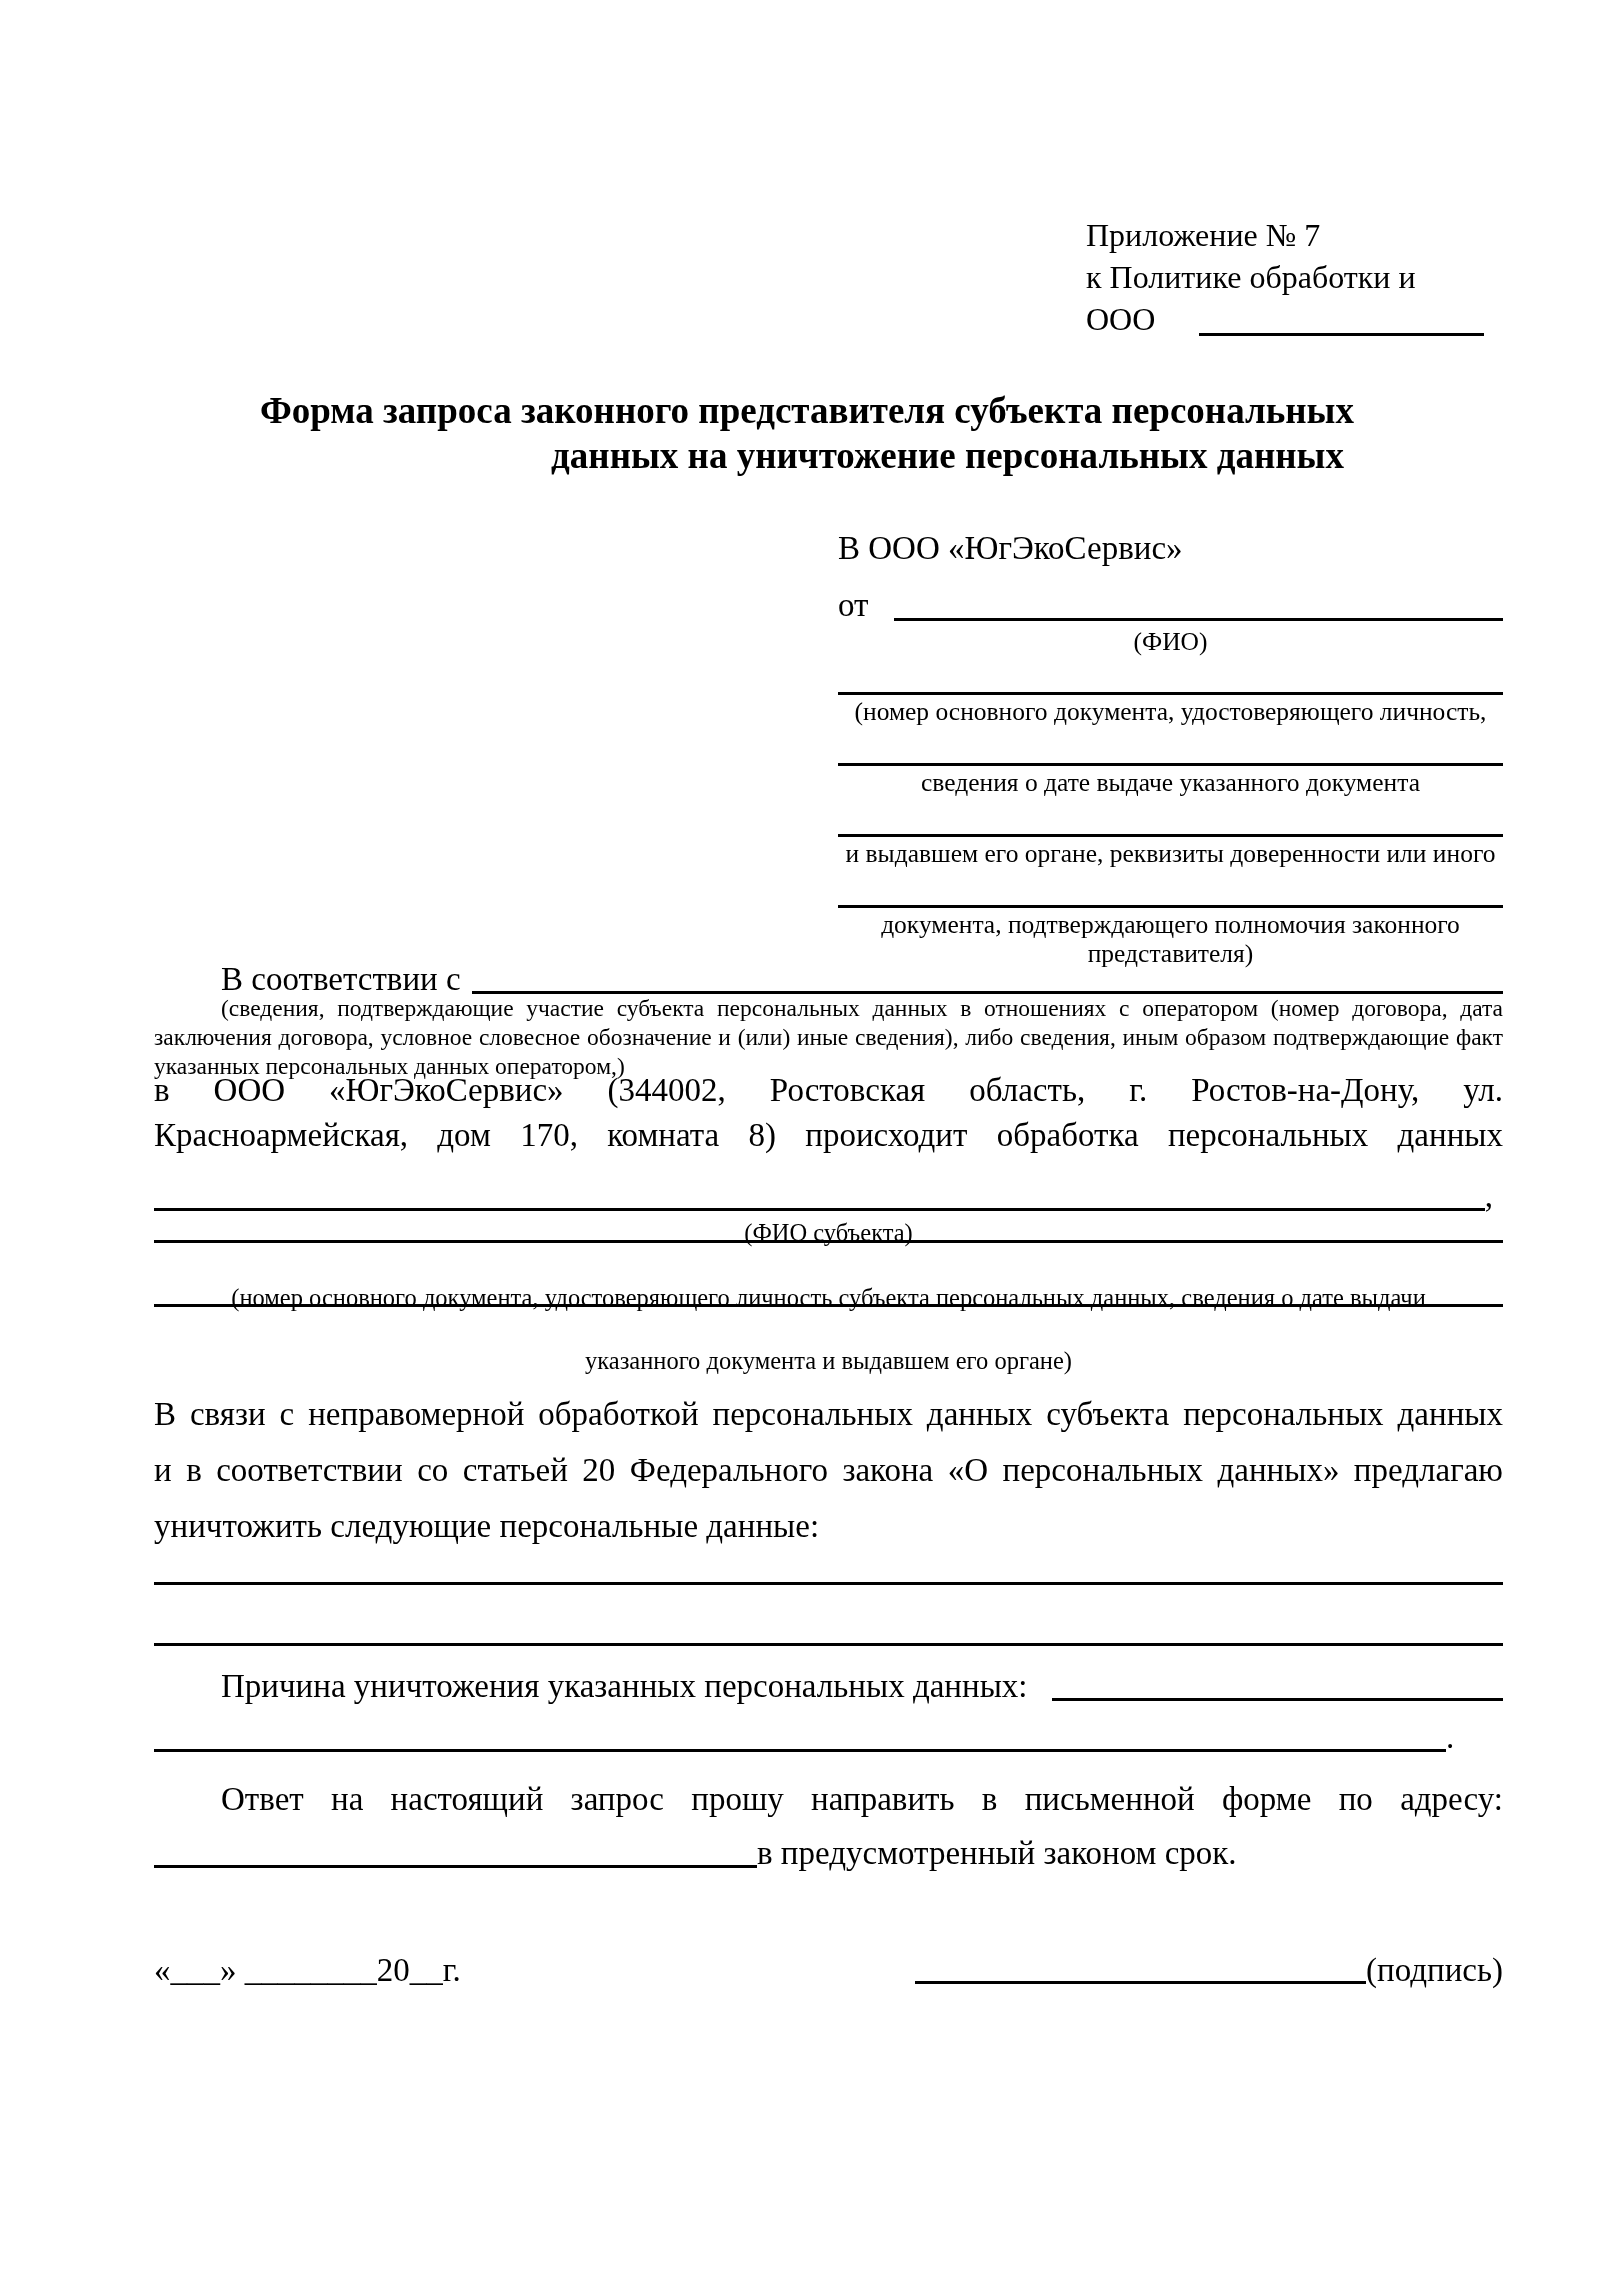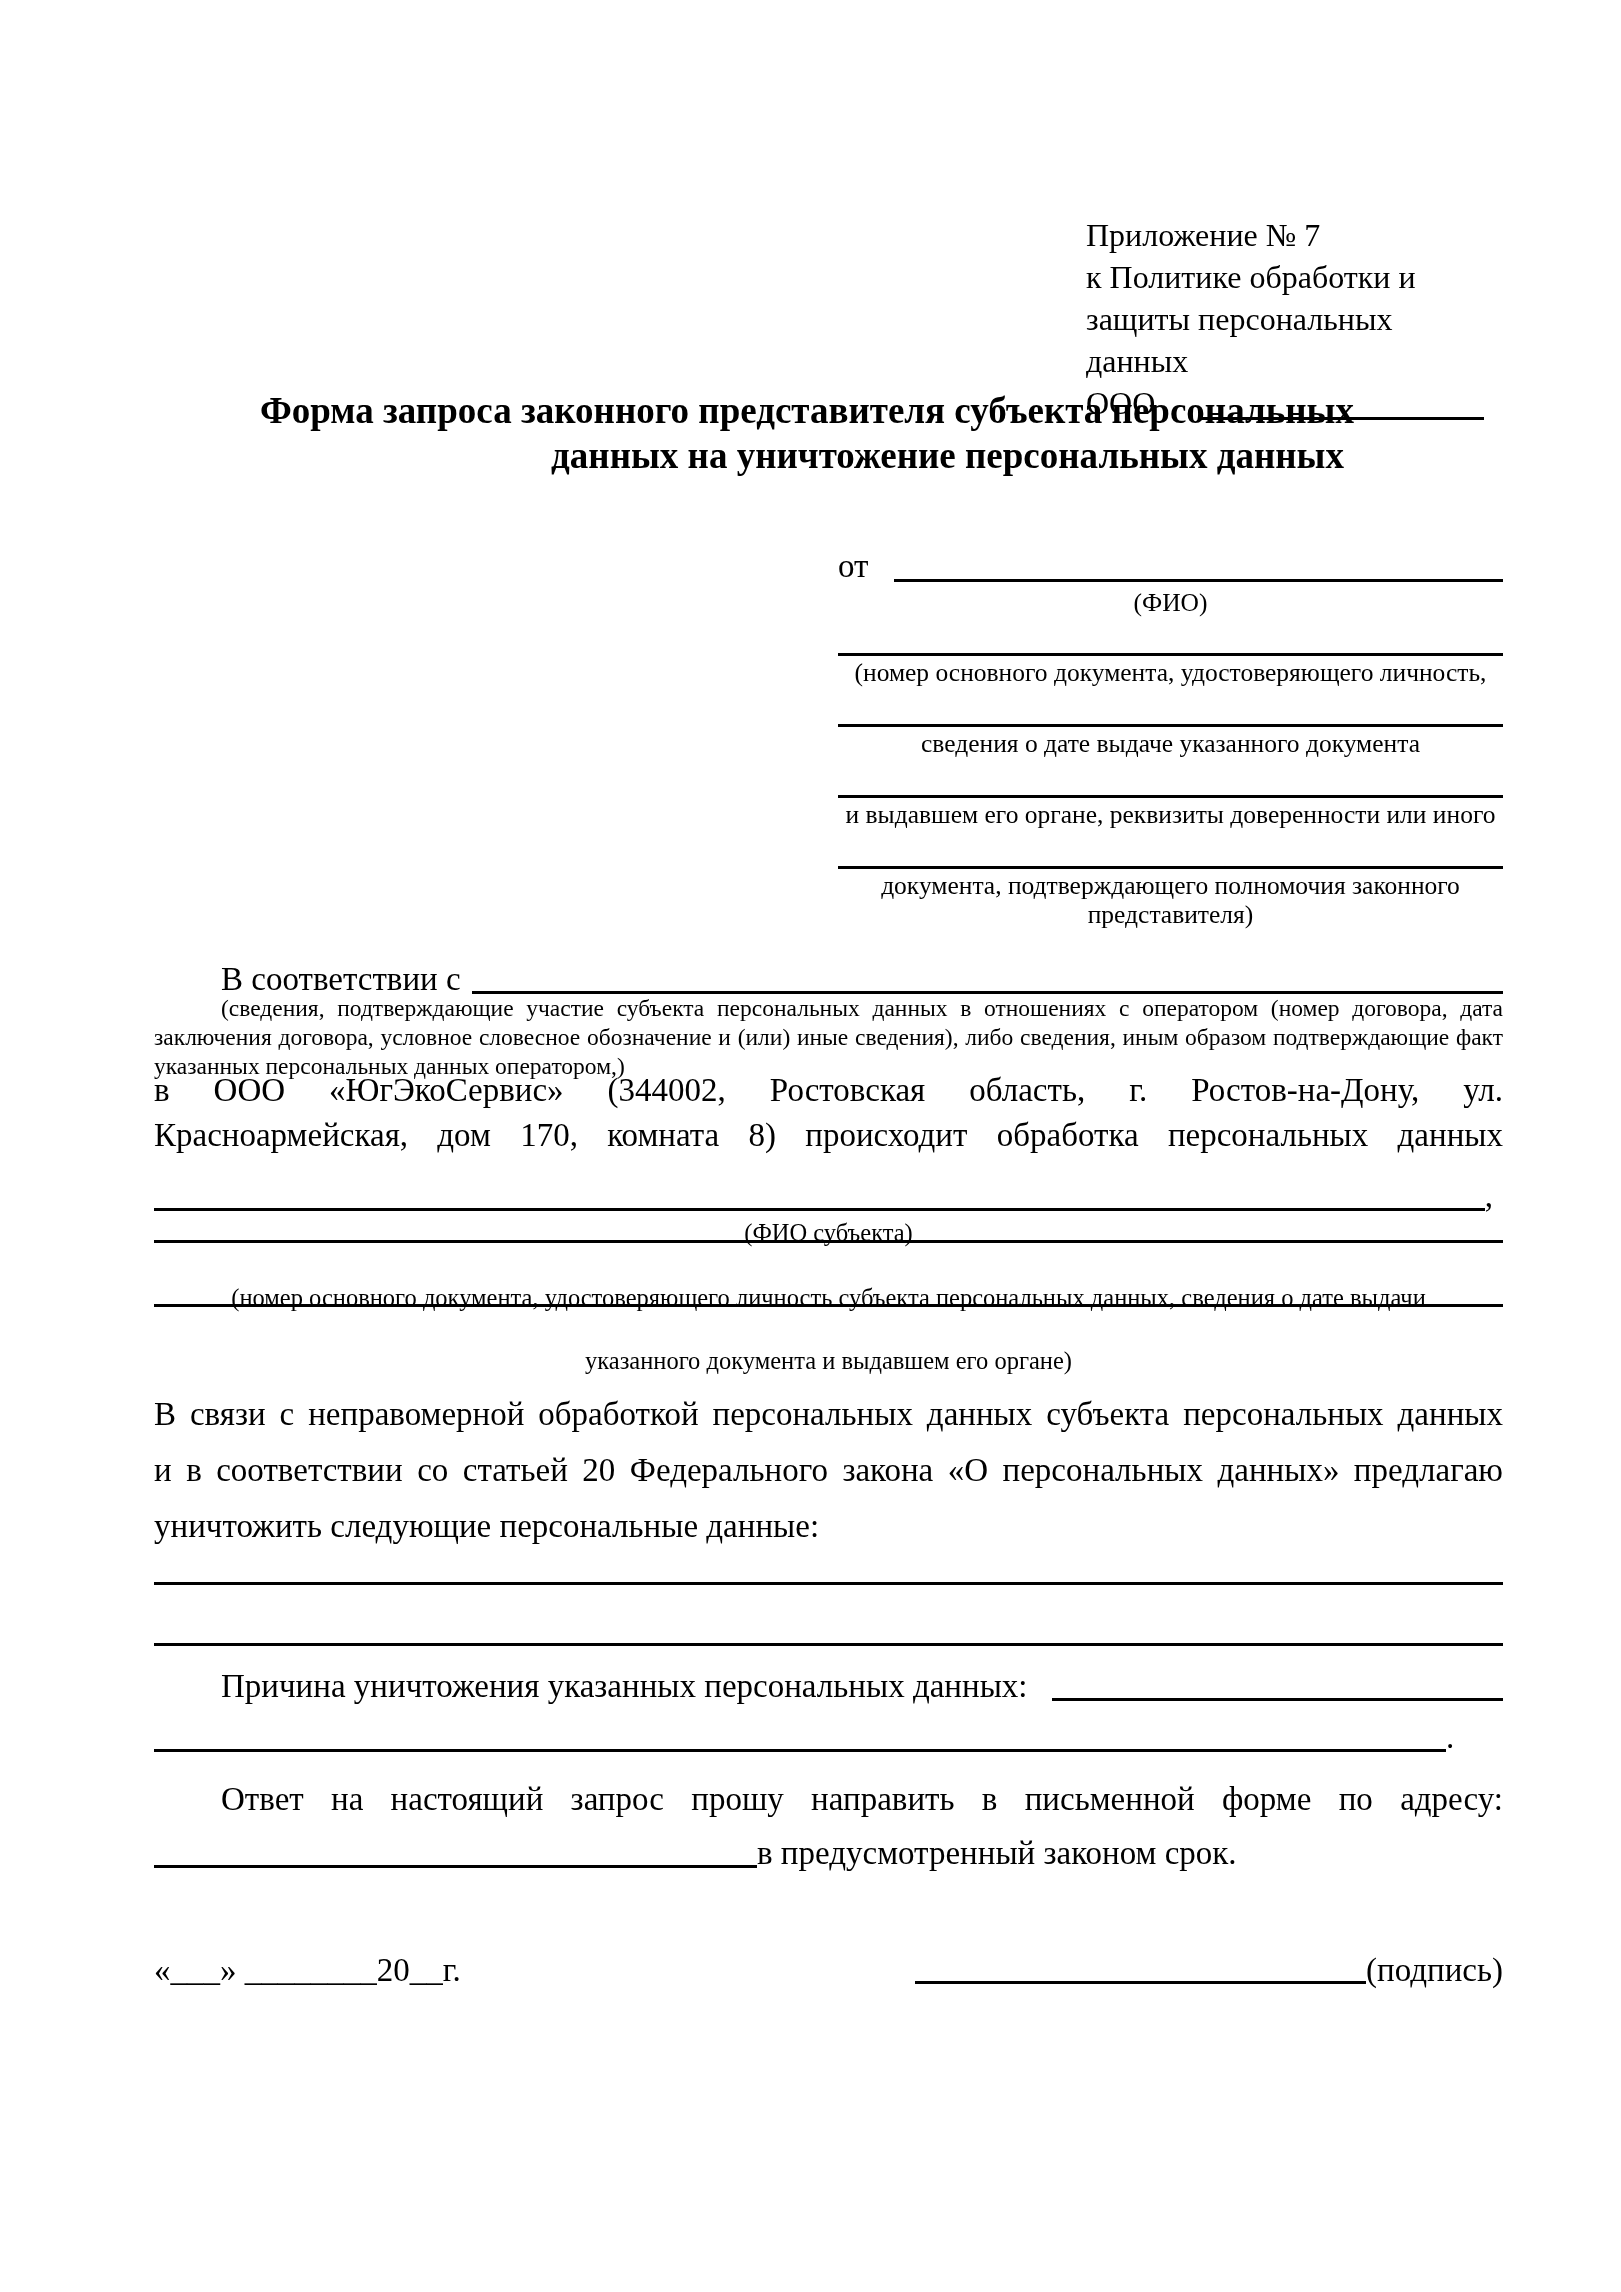--- a/index.html
+++ b/index.html
@@ -138,31 +138,31 @@
   .sig-group .fill { margin-bottom: 4.9px; }
 </style>
 </head>
 <body>
 
 <div class="page">
 
   <div class="abs annex">
     <div>Приложение № 7</div>
     <div>к Политике обработки и</div>
-    <div>защиты персональных данных</div>
     <div class="annex-ooo">
       <span>ООО</span>
       <span class="fill"></span>
     </div>
   </div>
 
   <div class="abs title1">Форма запроса законного представителя субъекта персональных</div>
   <div class="abs title2">данных на уничтожение персональных данных</div>
 
   <div class="abs addr">
+    <div>В ООО «ЮгЭкоСервис»</div>
     <div class="addr-from">
       <span class="lbl">от</span>
       <span class="fill"></span>
     </div>
     <div class="cap-center">(ФИО)</div>
 
     <div class="u-row">
       <div class="uline"></div>
       <div class="cap-center">(номер основного документа, удостоверяющего личность,</div>
     </div>

